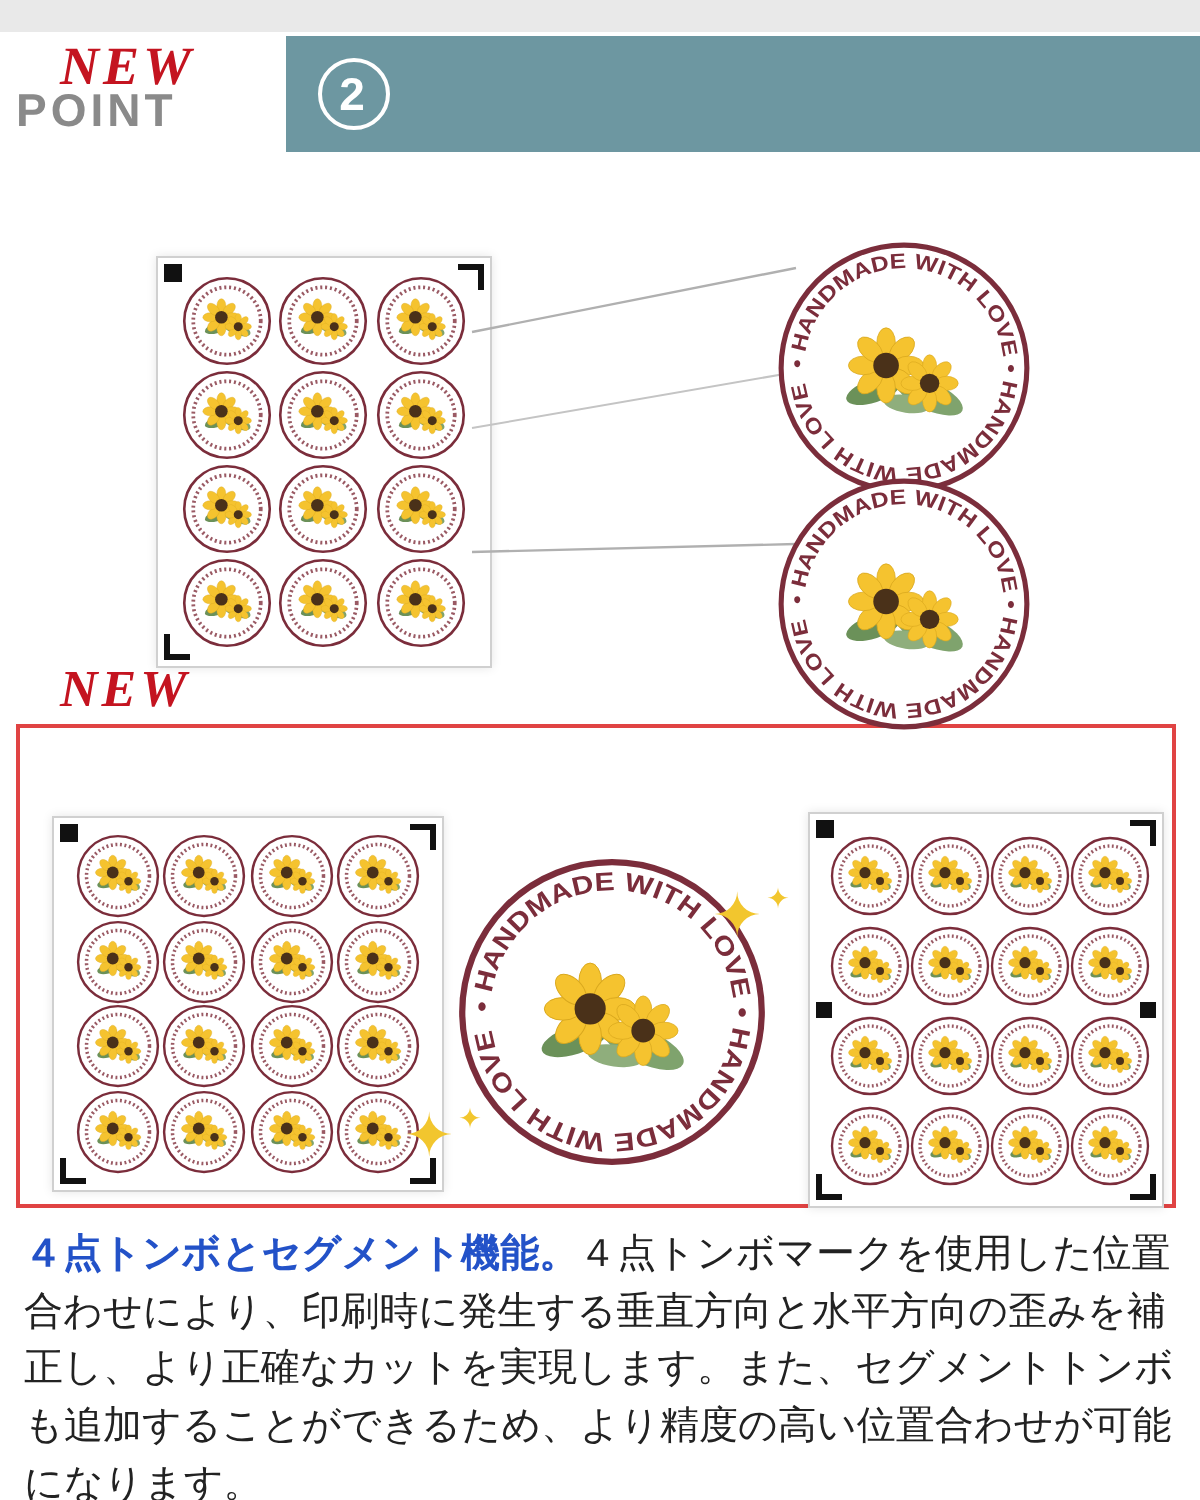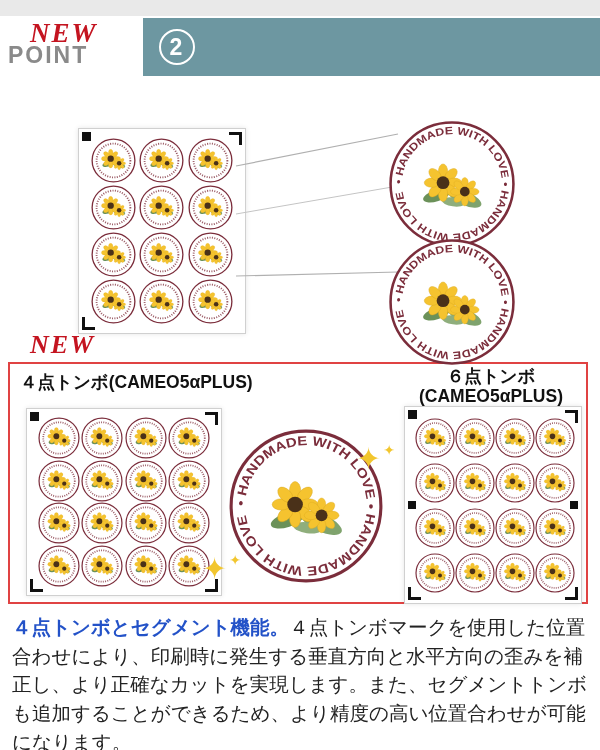--- a/index.html
+++ b/index.html
@@ -210,25 +210,20 @@
   </div>
   <div class="badge-lg badge2">
     <svg viewBox="0 0 200 200">
         <use href="#badge-big"></use>
       </svg>
   </div>
 
   <div class="new2">NEW</div>
 
   <div class="redbox">
-    <div class="t4">４点トンボ(CAMEO5αPLUS)</div>
-    <div class="t6">
-      <div>６点トンボ</div>
-      <div>(CAMEO5αPLUS)</div>
-    </div>
 
     <div class="sheet sheet4">
       <div class="mark-sq" style="left:3px; top:3px;"></div>
       <div class="bracket br-tr" style="right:3px; top:3px;"></div>
       <div class="bracket br-bl" style="left:3px; bottom:3px;"></div>
       <div class="bracket br-br" style="right:3px; bottom:3px;"></div>
       <div class="sheet-grid" style="grid-template-columns: repeat(4, 1fr);">
           <svg class="mini" viewBox="0 0 48 48">
             <use href="#badge-mini"></use>
           </svg>

